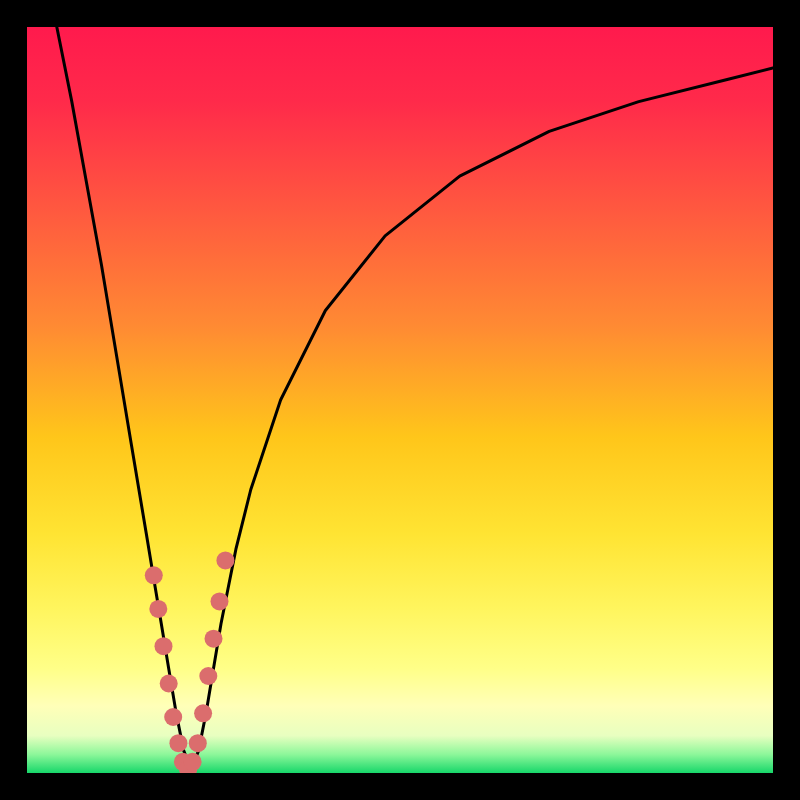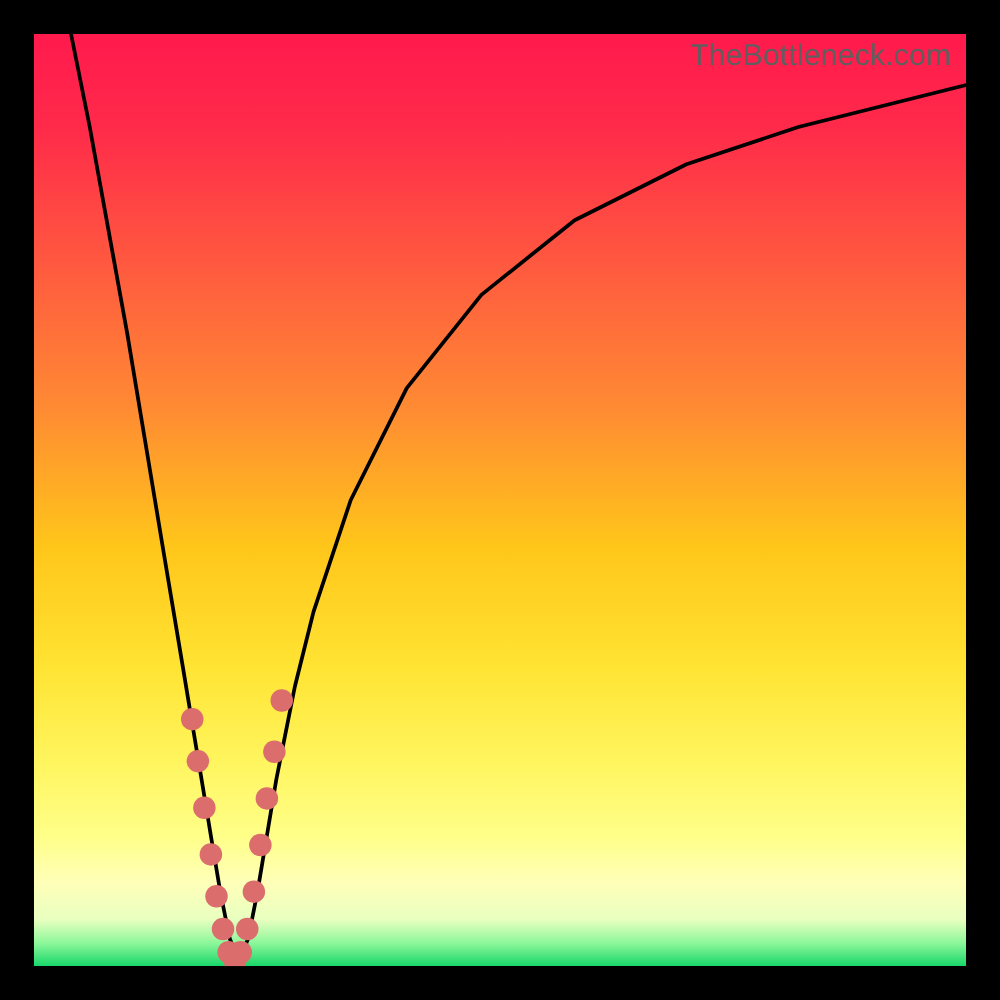--- a/index.html
+++ b/index.html
@@ -76,14 +76,13 @@
         <circle cx="165.6" cy="734.8" r="9" fill="#db6d6d"></circle>
         <circle cx="170.8" cy="716.2" r="9" fill="#db6d6d"></circle>
         <circle cx="176.1" cy="686.3" r="9" fill="#db6d6d"></circle>
         <circle cx="181.3" cy="649.0" r="9" fill="#db6d6d"></circle>
         <circle cx="186.5" cy="611.7" r="9" fill="#db6d6d"></circle>
         <circle cx="192.5" cy="574.4" r="9" fill="#db6d6d"></circle>
         <circle cx="198.4" cy="533.4" r="9" fill="#db6d6d"></circle>
       </g>
   </svg>
 
-  <div class="watermark">TheBottleneck.com</div>
 </div>
 
 </body></html>

